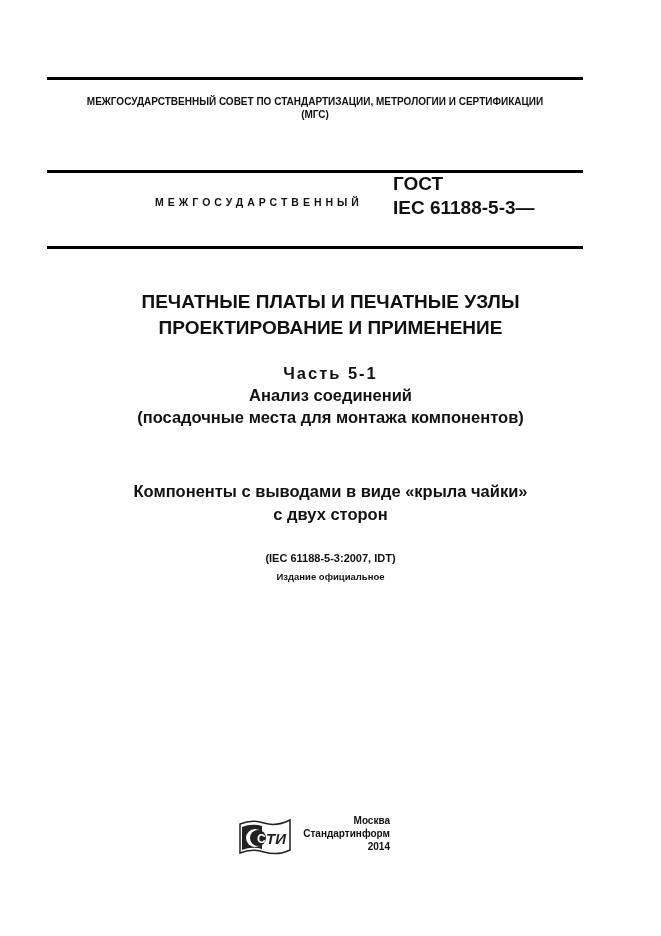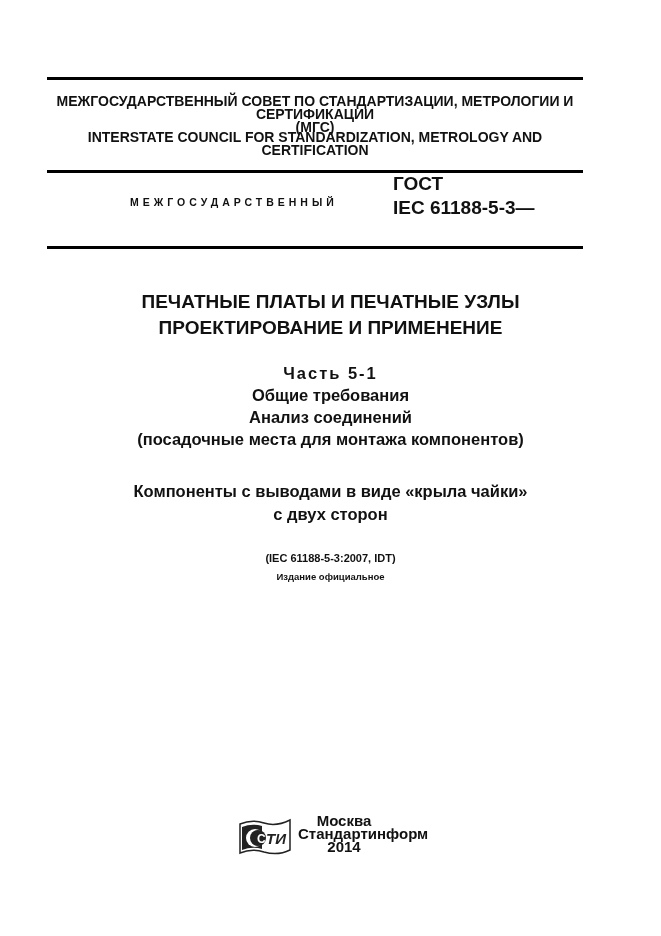--- a/index.html
+++ b/index.html
@@ -7,62 +7,61 @@
     width: 661px; height: 936px; position: relative; overflow: hidden;
     font-family: "Liberation Sans", "DejaVu Sans", sans-serif; color: #111;
   }
   .rule { position: absolute; left: 47px; width: 536px; background: #000; }
   .rule.r1 { top: 77px; height: 3px; }
   .rule.r2 { top: 170px; height: 3px; }
   .rule.r3 { top: 246px; height: 3px; }
 
   .council {
     position: absolute; left: 47px; width: 536px; text-align: center;
-    font-weight: bold; font-size: 14px; line-height: 13px;
+    font-weight: bold; font-size: 10px; line-height: 13px;
   }
   .council.ru { top: 95px; }
   .council.en { top: 131px; }
 
   .std-label {
     position: absolute; left: 130px; width: 258px; top: 195px;
-    text-align: left; font-weight: bold; font-size: 10.5px; line-height: 14px;
+    text-align: center; font-weight: bold; font-size: 10.5px; line-height: 14px;
     letter-spacing: 4px;
   }
   .std-number {
     position: absolute; left: 393px; top: 172px;
     font-weight: bold; font-size: 19px; line-height: 24px;
   }
 
   .center-block { position: absolute; left: 40px; width: 581px; text-align: center; font-weight: bold; }
   .title-main { top: 289px; font-size: 19px; line-height: 26px; }
   .part-label { top: 362px; font-size: 16.5px; line-height: 22px; letter-spacing: 2px; }
   .part-lines { top: 384px; font-size: 16.5px; line-height: 22px; }
   .subtitle { top: 480px; font-size: 16.5px; line-height: 23px; }
   .idt { top: 551px; font-size: 11px; line-height: 14px; }
   .edition { top: 571px; font-size: 9.5px; line-height: 12px; }
 
   .publisher {
-    position: absolute; left: 298px; top: 814px; width: 92px; text-align: center;
-    font-weight: bold; font-size: 15px; line-height: 13px;
+    position: absolute; left: 298px; top: 814px; width: 92px; text-align: right;
+    font-weight: bold; font-size: 10px; line-height: 13px;
   }
   .logo { position: absolute; left: 238px; top: 818px; width: 54px; height: 38px; }
 
   .line { display: block; }
 </style>
 </head>
 <body>
 
 <div class="rule r1"></div>
 
 <div class="council ru">
   <span class="line">МЕЖГОСУДАРСТВЕННЫЙ СОВЕТ ПО СТАНДАРТИЗАЦИИ, МЕТРОЛОГИИ И СЕРТИФИКАЦИИ</span>
   <span class="line">(МГС)</span>
 </div>
 <div class="council en">
-  <span class="line">INTERSTATE COUNCIL FOR STANDARDIZATION, METROLOGY AND CERTIFICATION</span>
 </div>
 
 <div class="rule r2"></div>
 
 <div class="std-label">
   <span class="line">МЕЖГОСУДАРСТВЕННЫЙ</span>
 </div>
 <div class="std-number">
   <span class="line">ГОСТ</span>
   <span class="line">IEC 61188-5-3—</span>
@@ -70,21 +69,20 @@
 
 <div class="rule r3"></div>
 
 <div class="center-block title-main">
   <span class="line">ПЕЧАТНЫЕ ПЛАТЫ И ПЕЧАТНЫЕ УЗЛЫ</span>
   <span class="line">ПРОЕКТИРОВАНИЕ И ПРИМЕНЕНИЕ</span>
 </div>
 
 <div class="center-block part-label">Часть 5-1</div>
 <div class="center-block part-lines">
-  <span class="line">Общие требования</span>
   <span class="line">Анализ соединений</span>
   <span class="line">(посадочные места для монтажа компонентов)</span>
 </div>
 
 <div class="center-block subtitle">
   <span class="line">Компоненты с выводами в виде «крыла чайки»</span>
   <span class="line">с двух сторон</span>
 </div>
 
 <div class="center-block idt">(IEC 61188-5-3:2007, IDT)</div>

